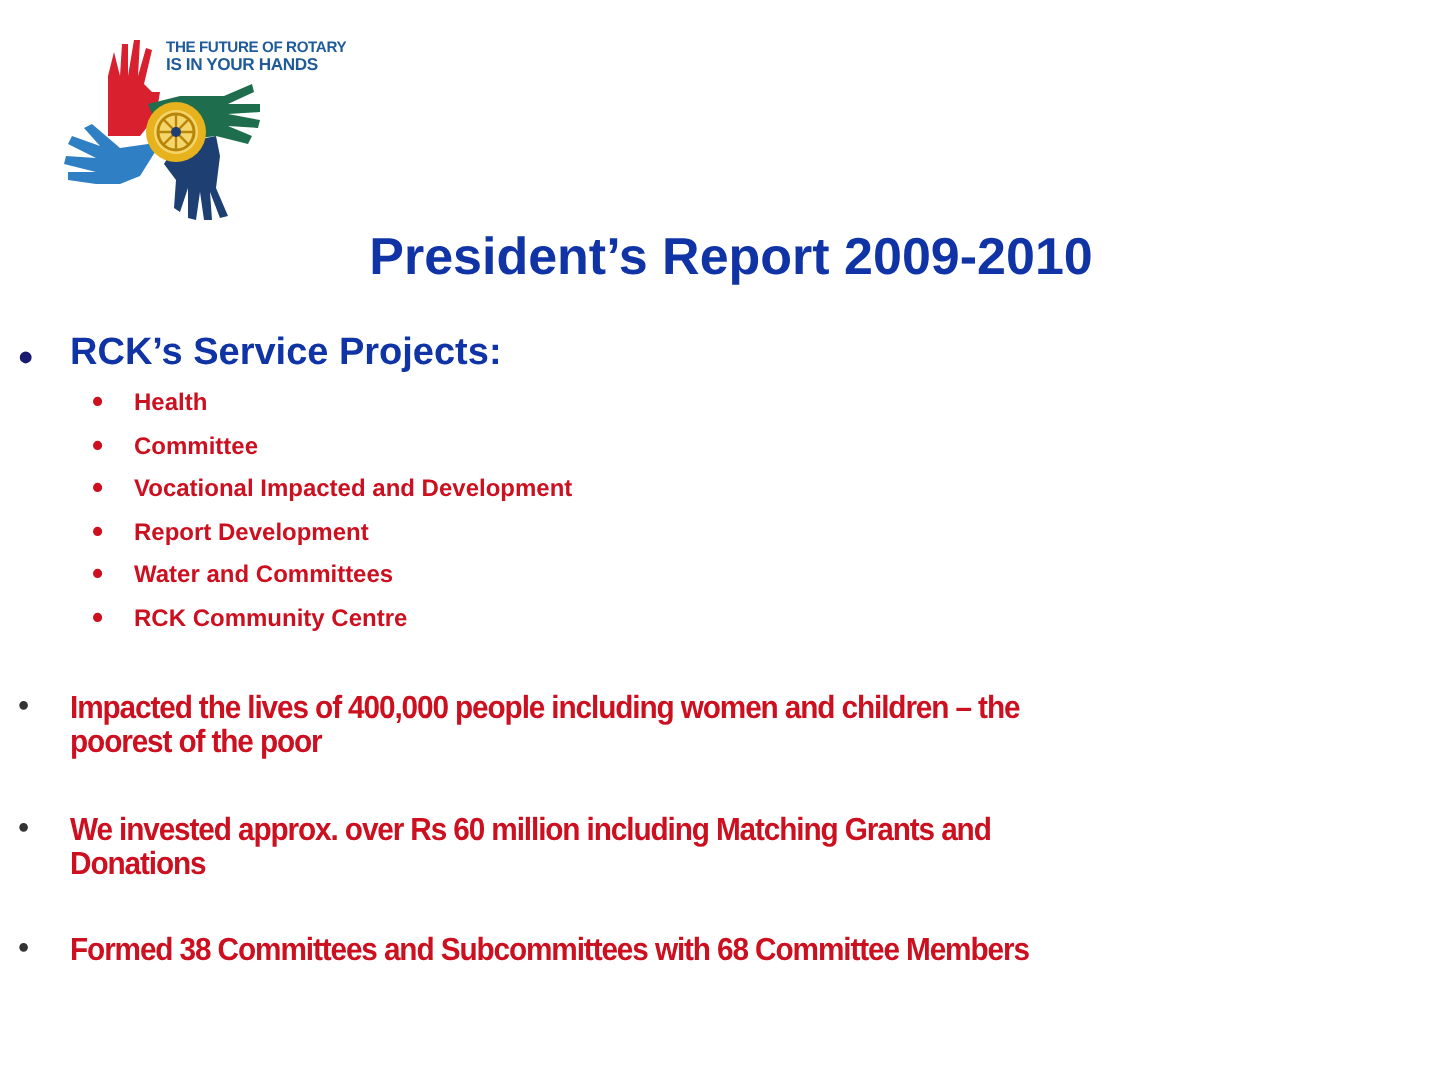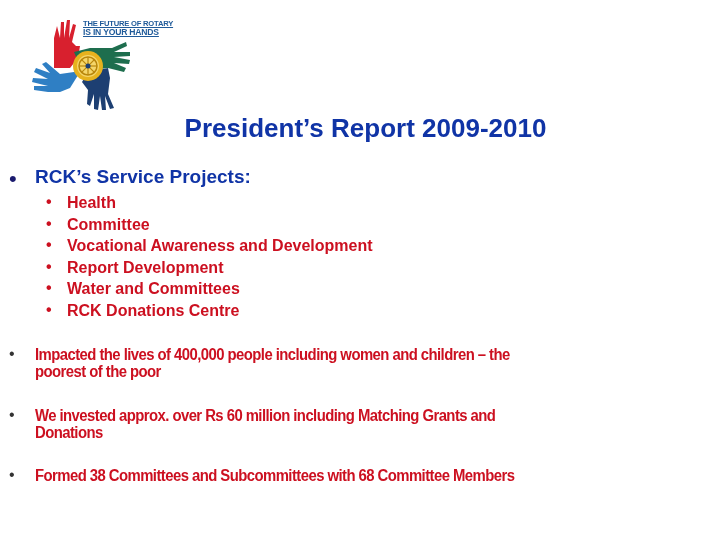--- a/index.html
+++ b/index.html
@@ -1,31 +1,31 @@
 <!DOCTYPE html>
 <html><head>
 <meta charset="utf-8">
 <style>
   html, body { margin: 0; padding: 0; background: #ffffff; }
   body { width: 720px; height: 540px; position: relative; overflow: hidden;
          font-family: "Liberation Sans", sans-serif; }
   .abs { position: absolute; }
   .logo { left: 30px; top: 16px; width: 140px; height: 96px; }
   .logo-text { left: 83px; top: 20px; font-weight: bold; font-size: 7.6px; line-height: 8px;
-               color: #1f5a99; letter-spacing: -0.2px; white-space: nowrap; text-decoration: underline; }
+               color: #1f5a99; letter-spacing: -0.2px; white-space: nowrap; }
   .logo-text .l2 { font-size: 8.6px; }
   .title { left: 0; width: 720px; top: 113px; text-align: center; font-weight: bold;
            font-size: 26px; color: #1034a6; padding-left: 0; white-space: nowrap; }
   .title span { margin-left: 11px; }
   .main-bullet { left: 9px; top: 166px; font-size: 22px; color: #1a1a6e; }
   .main-head { left: 35px; top: 166px; font-weight: bold; font-size: 19px; color: #1034a6; white-space: nowrap; }
   .sub-list { left: 0; top: 193px; }
   .sub-item { position: absolute; left: 0; height: 22px; white-space: nowrap; }
   .sub-dot { position: absolute; left: 46px; top: 0; font-size: 16px; color: #cc1020; font-weight: bold; }
-  .sub-text { position: absolute; left: 67px; top: 1px; font-size: 16px; font-weight: bold; color: #cc1020; }
+  .sub-text { position: absolute; left: 67px; top: 1px; font-size: 12px; font-weight: bold; color: #cc1020; }
   .b-item { position: absolute; left: 0; white-space: nowrap; }
   .b-dot { position: absolute; left: 9px; top: 0; font-size: 16px; color: #333333; }
   .b-text { position: absolute; left: 35px; top: 1px; font-size: 16px; font-weight: bold; color: #cc1020;
             line-height: 17px; letter-spacing: -0.6px; transform: scaleX(0.93); transform-origin: left top; }
 </style>
 </head>
 <body>
 
 <div class="abs logo">
   <svg width="140" height="96" viewBox="0 0 140 96">
@@ -66,33 +66,33 @@
   <div class="sub-item" style="top:0px">
     <span class="sub-dot">•</span>
     <span class="sub-text">Health</span>
   </div>
   <div class="sub-item" style="top:21.6px">
     <span class="sub-dot">•</span>
     <span class="sub-text">Committee</span>
   </div>
   <div class="sub-item" style="top:43.2px">
     <span class="sub-dot">•</span>
-    <span class="sub-text">Vocational Awareness and Development</span>
+    <span class="sub-text">Vocational Impacted and Development</span>
   </div>
   <div class="sub-item" style="top:64.8px">
     <span class="sub-dot">•</span>
     <span class="sub-text">Report Development</span>
   </div>
   <div class="sub-item" style="top:86.4px">
     <span class="sub-dot">•</span>
     <span class="sub-text">Water and Committees</span>
   </div>
   <div class="sub-item" style="top:108px">
     <span class="sub-dot">•</span>
-    <span class="sub-text">RCK Donations Centre</span>
+    <span class="sub-text">RCK Community Centre</span>
   </div>
 </div>
 
 <div class="b-item" style="top:345px">
   <span class="b-dot">•</span>
   <div class="b-text">
     <div>Impacted the lives of 400,000 people including women and children – the</div>
     <div>poorest of the poor</div>
   </div>
 </div>

